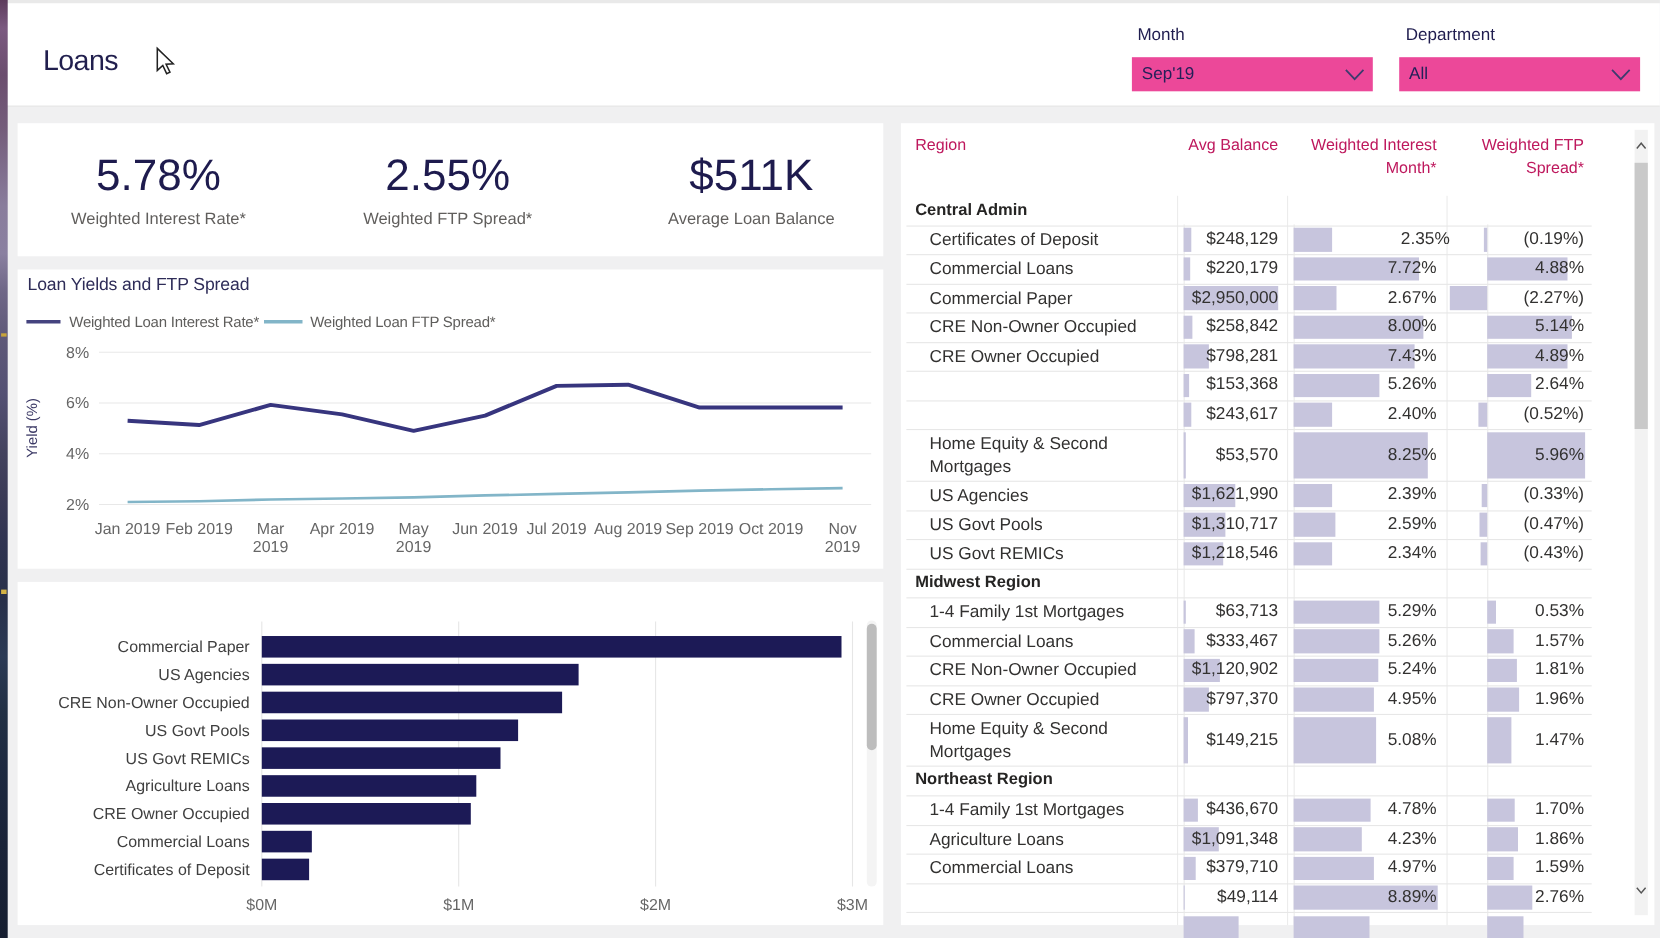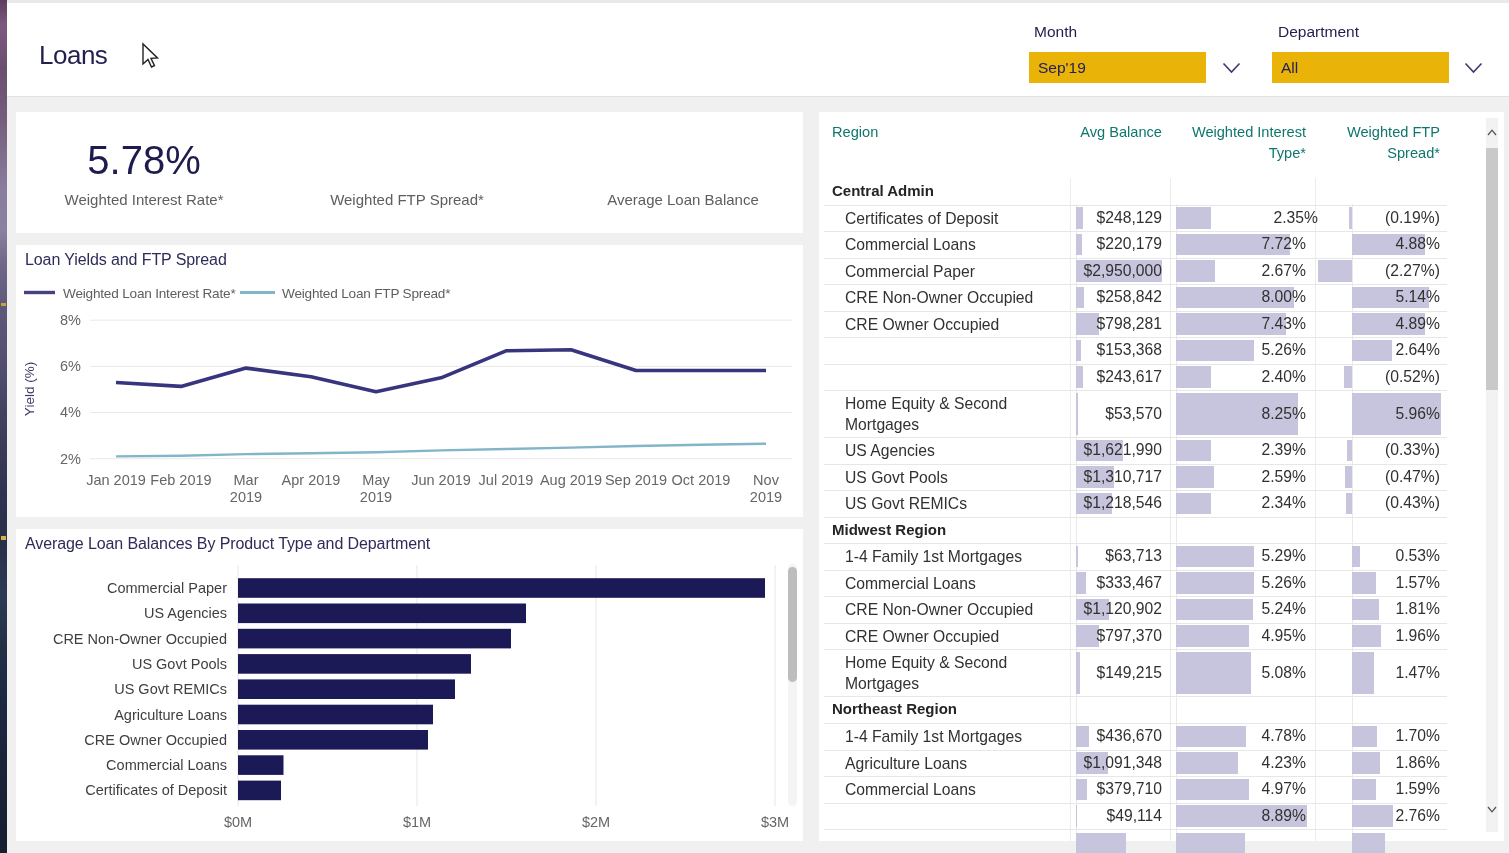--- a/index.html
+++ b/index.html
@@ -12,23 +12,23 @@
 .cat{font-size:14.5px;fill:#3f3f3f}
 
 #tbl .sep{position:absolute;left:5px;width:623px;height:1px;background:#e7e7e7}
 #tbl .grp{position:absolute;left:13px;height:26.5px;line-height:26.5px;
  font-weight:bold;font-size:15px;color:#252423;white-space:nowrap}
 #tbl .rname{position:absolute;left:26px;font-size:15.7px;color:#323130;
  line-height:21px;padding-top:3px;width:220px}
 #tbl .bar{position:absolute;background:#c7c5dd}
 #tbl .val{position:absolute;font-size:15.7px;color:#323130;display:flex;
  align-items:center;justify-content:flex-end}
-#tbl .hdr{position:absolute;font-size:14.6px;color:#0f766e;white-space:nowrap}
+#tbl .hdr{position:absolute;font-size:14.6px;color:#be185d;white-space:nowrap}
 .vline{position:absolute;width:1px;background:#ececec}
-.dd{position:absolute;width:177px;height:31px;background:#eab308;color:#232059;
+.dd{position:absolute;width:219px;height:31px;background:#ec4899;color:#232059;
  font-size:15.5px;line-height:31px;padding-left:9px}
 .ddlab{position:absolute;font-size:15.5px;color:#201d4f}
 .kpiv{position:absolute;width:300px;text-align:center;font-size:40px;color:#1e1b4e}
 .kpil{position:absolute;width:300px;text-align:center;font-size:15px;color:#605e5c}
 </style></head>
 <body>
 
 <div class="abs" style="left:0;top:0;width:1509px;height:3px;background:#e9e9e9"></div>
 <div class="abs" style="left:0;top:3px;width:1509px;height:94px;background:#fff;border-bottom:1px solid #e2e2e2"></div>
 <div class="abs" style="left:39px;top:40px;font-size:26px;letter-spacing:-.5px;color:#211f4e">Loans</div>
@@ -51,21 +51,23 @@
 <div class="abs" style="left:0;top:0;width:7px;height:853px;background:linear-gradient(180deg,
  #5d3c5c 0%,#7b5a80 3%,#6b4e6e 8%,#745d7b 14%,#897d9c 22%,#8a80a0 27%,#6f6787 31%,
  #5e5878 36%,#535073 42%,#44435f 48%,#3a3a55 53%,#2f3350 58%,#283049 64%,
  #2b3a55 70%,#223044 76%,#1d2940 82%,#1a2338 90%,#161e30 100%)"></div>
 <div class="abs" style="left:1px;top:303px;width:5px;height:3px;background:#c8a43a"></div>
 <div class="abs" style="left:1px;top:536px;width:5px;height:4px;background:#d4b345"></div>
 
 <div class="card" style="left:16px;top:112px;width:787px;height:121px">
  <div class="kpiv" style="left:-22px;top:26px;line-height:44px">5.78%</div>
  <div class="kpil" style="left:-22px;top:79px">Weighted Interest Rate*</div>
+ <div class="kpiv" style="left:241px;top:26px;line-height:44px">2.55%</div>
  <div class="kpil" style="left:241px;top:79px">Weighted FTP Spread*</div>
+ <div class="kpiv" style="left:517px;top:26px;line-height:44px">$511K</div>
  <div class="kpil" style="left:517px;top:79px">Average Loan Balance</div>
 </div>
 
 <div class="card" style="left:16px;top:245px;width:787px;height:272px">
  <div class="ctitle" style="left:9px;top:6px">Loan Yields and FTP Spread</div>
  <svg width="787" height="272" style="position:absolute;left:0;top:0">
   <line x1="8" y1="47.5" x2="39" y2="47.5" stroke="#45437f" stroke-width="3.4"></line>
   <text x="47" y="52.5" style="font-size:13.6px;fill:#5f5e5c;letter-spacing:-.2px">Weighted Loan Interest Rate*</text>
   <line x1="224" y1="47.5" x2="259" y2="47.5" stroke="#82b5c8" stroke-width="3"></line>
   <text x="266" y="52.5" style="font-size:13.6px;fill:#5f5e5c;letter-spacing:-.2px">Weighted Loan FTP Spread*</text>
@@ -93,21 +95,20 @@
 <text x="490" y="240" text-anchor="middle" class="ax">Jul 2019</text>
 <text x="555" y="240" text-anchor="middle" class="ax">Aug 2019</text>
 <text x="620" y="240" text-anchor="middle" class="ax">Sep 2019</text>
 <text x="685" y="240" text-anchor="middle" class="ax">Oct 2019</text>
 <text x="750" y="240" text-anchor="middle" class="ax">Nov</text>
 <text x="750" y="257" text-anchor="middle" class="ax">2019</text>
  </svg>
 </div>
 
 <div class="card" style="left:16px;top:529px;width:787px;height:312px">
- <div class="ctitle" style="left:9px;top:6px">Average Loan Balances By Product Type and Department</div>
  <svg width="787" height="312" style="position:absolute;left:0;top:0">
   <g stroke="#e6e6e6" stroke-width="1">
    <line x1="222" y1="36" x2="222" y2="277"></line>
    <line x1="401" y1="36" x2="401" y2="277"></line>
    <line x1="580" y1="36" x2="580" y2="277"></line>
    <line x1="759" y1="36" x2="759" y2="277"></line>
   </g>
 <rect x="222" y="49.2" width="527.0" height="19.6" fill="#1c1a56"></rect>
 <text x="211" y="64.0" text-anchor="end" class="cat">Commercial Paper</text>
 <rect x="222" y="74.5" width="288.0" height="19.6" fill="#1c1a56"></rect>
@@ -132,21 +133,21 @@
   <text x="759" y="298" text-anchor="middle" class="ax">$3M</text>
   <rect x="772" y="35" width="9" height="242" rx="4.5" fill="#f4f4f4"></rect>
   <rect x="772" y="38" width="9" height="115" rx="4.5" fill="#bdbdbd"></rect>
  </svg>
 </div>
 
 <div class="card" id="tbl" style="left:819px;top:112px;width:685px;height:729px">
  <div class="hdr" style="left:13px;top:12px">Region</div>
  <div class="hdr" style="right:342px;top:12px">Avg Balance</div>
  <div class="hdr" style="right:198px;top:12px">Weighted Interest</div>
- <div class="hdr" style="right:198px;top:33px">Type*</div>
+ <div class="hdr" style="right:198px;top:33px">Month*</div>
  <div class="hdr" style="right:64px;top:12px">Weighted FTP</div>
  <div class="hdr" style="right:64px;top:33px">Spread*</div>
  <div class="vline" style="left:251px;top:66px;height:663px"></div>
  <div class="vline" style="left:351px;top:66px;height:663px"></div>
  <div class="vline" style="left:496px;top:66px;height:663px"></div>
  <div class="vline" style="left:257px;top:92px;height:637px;background:#eaeaea"></div>
  <div class="vline" style="left:357px;top:92px;height:637px;background:#eaeaea"></div>
  <div class="vline" style="left:533px;top:92px;height:637px;background:#eaeaea"></div>
 <div class="grp" style="top:66.0px">Central Admin</div>
 <div class="sep" style="top:92.5px"></div>

